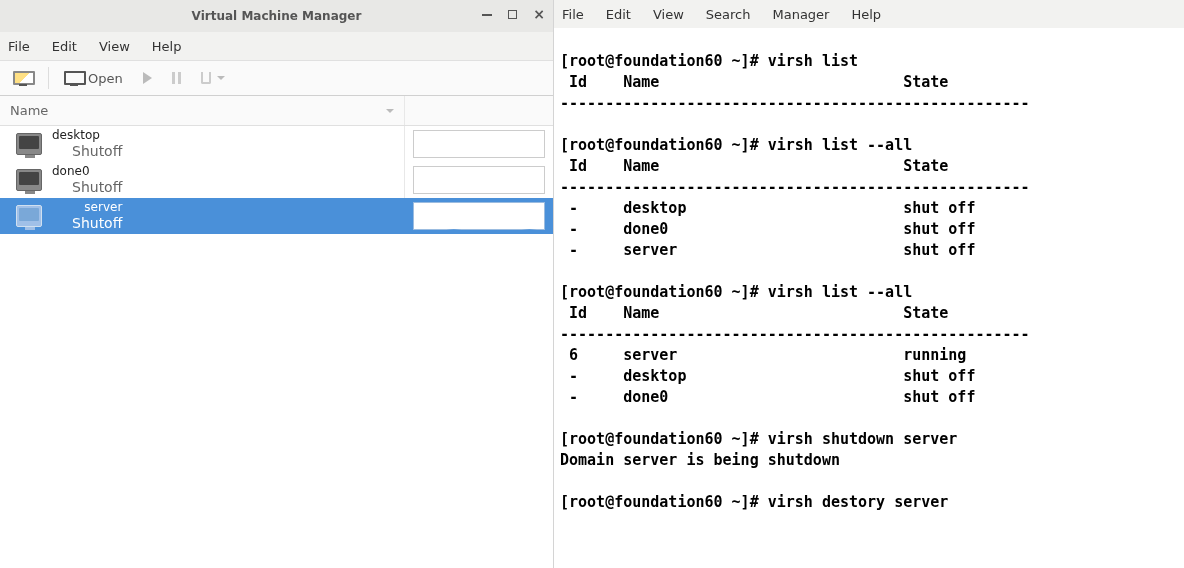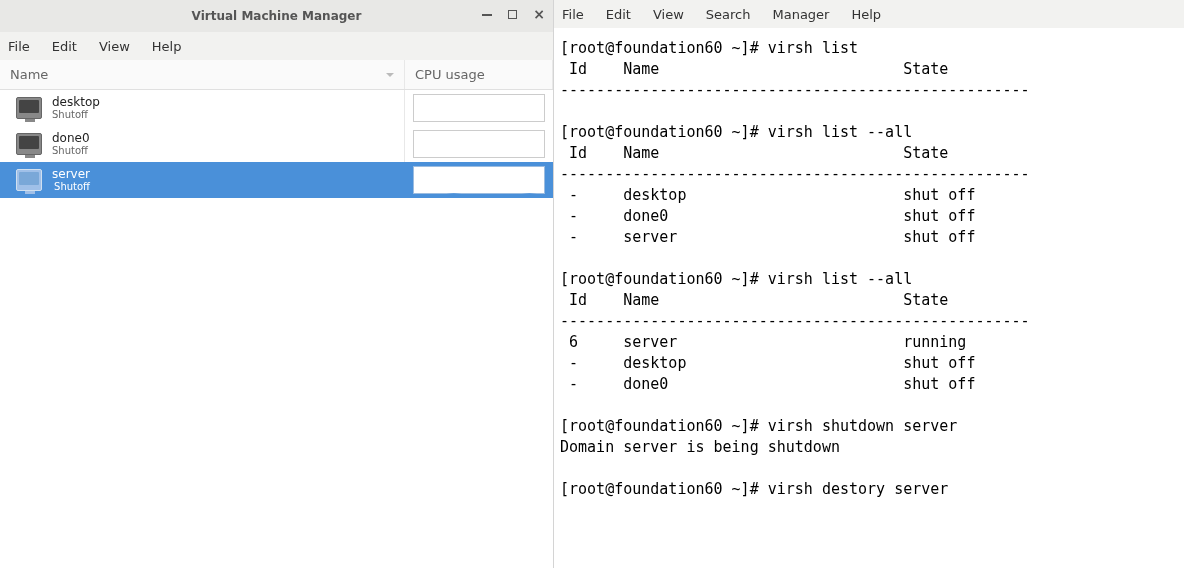--- a/index.html
+++ b/index.html
@@ -35,27 +35,27 @@
 .vm-item-main { flex: 0 0 405px; display: flex; align-items: center; padding-left: 16px; gap: 10px; border-right: 1px solid #e8e8e8; height: 100%; }
 .vm-item.selected .vm-item-main { border-right-color: transparent; text-align: right; }
 .vm-icon { width: 26px; height: 22px; background: #888; border: 1px solid #666; border-radius: 2px; position: relative; flex-shrink: 0; }
 .vm-icon::before { content:""; position:absolute; inset:2px 2px 5px 2px; background:#444; border-radius:1px; }
 .vm-icon::after { content:""; position:absolute; bottom:-4px; left:8px; width:10px; height:3px; background:#888; }
 .vm-item.selected .vm-icon { background:#a0c0e8; border-color:#d0e0f0; }
 .vm-item.selected .vm-icon::before { background:#7aa8d8; }
 .vm-item.selected .vm-icon::after { background:#a0c0e8; }
 .vm-text { display: flex; flex-direction: column; line-height: 1.2; }
 .vm-name-text { font-size: 12px; color: #222; }
-.vm-state-text { font-size: 10px; color: #666; }
+.vm-state-text { font-size: 14px; color: #666; margin-left: 20px; }
 .vm-item.selected .vm-name-text, .vm-item.selected .vm-state-text { color: #fff; }
 .vm-graph { flex: 1; height: 28px; margin: 4px 8px; border: 1px solid #ccc; background: #fff; position: relative; }
 .vm-item.selected .vm-graph { border-color: #9bbce0; }
 .graph-line { position:absolute; bottom:2px; left:2px; right:2px; height:6px; }
 .graph-line svg { width:100%; height:100%; }
-.terminal { flex: 1; background: #fff; color: #000; font-family: "DejaVu Sans Mono", monospace; font-size: 15px; font-weight: normal; padding: 10px 6px; line-height: 1.4; white-space: pre; overflow: auto; }
+.terminal { flex: 1; background: #fff; color: #000; font-family: "DejaVu Sans Mono", monospace; font-size: 15px; font-weight: bold; padding: 23px 6px; line-height: 1.4; white-space: pre; overflow: auto; }
 .win-icon-minimize { display:inline-block; width:10px; border-bottom:2px solid #555; margin-bottom:3px; }
 .win-icon-maximize { display:inline-block; width:9px; height:9px; border:1.5px solid #555; }
 .win-icon-close { font-weight:bold; font-size:14px; }
 </style>
 </head>
 <body>
 
 <div class="window-left">
   <div class="titlebar">
     <span>Virtual Machine Manager</span>
@@ -64,27 +64,44 @@
       <span><span class="win-icon-maximize"></span></span>
       <span class="win-icon-close">×</span>
     </div>
   </div>
   <div class="menubar">
     <span>File</span>
     <span>Edit</span>
     <span>View</span>
     <span>Help</span>
   </div>
+  <div class="toolbar">
+    <div class="toolbar-btn">
+        <span class="icon-monitor new"></span>
+      </div>
+    <div class="toolbar-sep"></div>
+    <div class="toolbar-btn">
+        <span class="icon-monitor"></span>
+        <span>Open</span>
+      </div>
+    <div class="toolbar-btn">
+        <span class="icon-play"></span>
+      </div>
+    <div class="toolbar-btn">
+        <span class="icon-pause"></span>
+      </div>
+    <div class="toolbar-btn">
+        <span class="icon-shutdown"></span>
+        <span class="icon-chevron"></span>
+      </div>
+  </div>
   <div class="col-headers">
     <div class="col-header col-name">
       <span>Name</span>
       <span class="icon-chevron"></span>
-    </div>
-    <div class="col-header col-cpu">
-      <span>CPU usage</span>
     </div>
   </div>
   <div class="vm-tree">
     <div id="vm-list">
         <div class="vm-item">
           <div class="vm-item-main">
             <div class="vm-icon"></div>
             <div class="vm-text">
               <span class="vm-name-text">desktop</span>
               <span class="vm-state-text">Shutoff</span>

